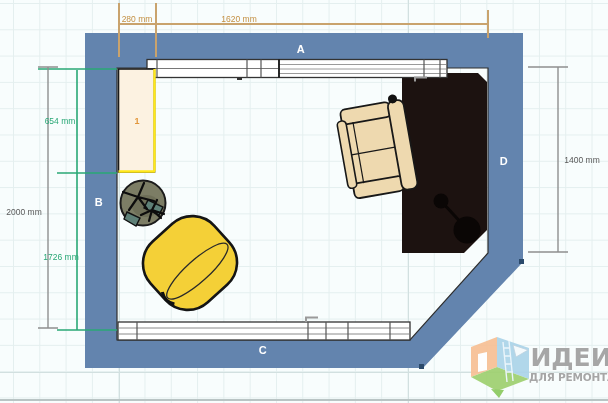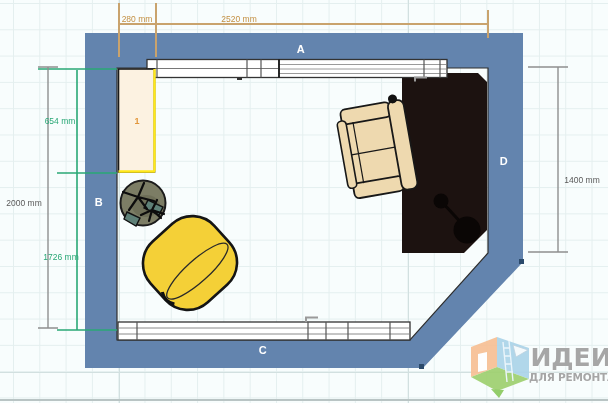--- a/index.html
+++ b/index.html
@@ -14,21 +14,21 @@
     font-family:"Liberation Sans", sans-serif;
   }
   .vmajor{position:absolute;top:0;bottom:0;width:1px;background:#d2e0e0;}
   .hmajor{position:absolute;left:0;right:0;height:1px;background:#d2e0e0;}
   #hmajor-2{background:#b9c4c4;height:2px;}
   #plan-svg{position:absolute;left:0;top:0;}
   .lbl{position:absolute;transform:translate(-50%,-50%);white-space:nowrap;line-height:1;}
   .dim{font-size:8.5px;}
   .dim-tan{color:#c49043;}
   .dim-green{color:#2aa876;}
-  .dim-gray{color:#5a5a5a;margin-top:20px;}
+  .dim-gray{color:#5a5a5a;}
   .wall-lbl{font-size:11px;font-weight:bold;color:#ffffff;letter-spacing:.5px;}
   .badge{font-size:9px;font-weight:bold;color:#e2973b;}
   .logo-title{
     font-family:"DejaVu Sans",sans-serif;font-size:25px;font-weight:bold;color:#a2a2a2;
     text-shadow:0 0 2px #ffffff;opacity:.95;
   }
   .logo-sub{
     font-family:"DejaVu Sans",sans-serif;font-size:10.5px;font-weight:bold;color:#a2a2a2;
     letter-spacing:-0.2px;text-shadow:0 0 2px #ffffff;opacity:.95;
   }
@@ -126,22 +126,22 @@
       <polygon points="478,354 487,352 487,370 478,372" fill="#ffffff"></polygon>
       <polygon points="497,337 529,348 529,379 497,367" fill="#abd4e9"></polygon>
       <polygon points="471,377 497,367 529,379 497,391" fill="#9fd06f"></polygon>
       <polygon points="491,389 499,398 504,390" fill="#8bc95e"></polygon>
       <path d="M503,342 L507,382 M509,341 L513,381 M503,348 L510,348 M504,356 L511,356 M505,364 L512,364 M506,372 L513,372" stroke="#eaf5fb" stroke-width="1.4" fill="none"></path>
       <polygon points="513,345 528,350 516,357" fill="#f4fafc" stroke="#b9cedd" stroke-width="0.8"></polygon>
     </g>
   </svg>
 
   <div class="lbl dim dim-tan" style="left:137px;top:19px">280 mm</div>
-  <div class="lbl dim dim-tan" style="left:239px;top:19px">2520 mm</div>
-  <div class="lbl dim dim-gray" style="left:24px;top:183px">2000 mm</div>
+  <div class="lbl dim dim-tan" style="left:239px;top:19px">1620 mm</div>
+  <div class="lbl dim dim-gray" style="left:24px;top:212px">2000 mm</div>
   <div class="lbl dim dim-green" style="left:60px;top:121px">654 mm</div>
   <div class="lbl dim dim-green" style="left:61px;top:257px">1726 mm</div>
   <div class="lbl dim dim-gray" style="left:582px;top:160px">1400 mm</div>
 
   <div class="lbl wall-lbl" style="left:301px;top:49px">A</div>
   <div class="lbl wall-lbl" style="left:99px;top:202px">B</div>
   <div class="lbl wall-lbl" style="left:263px;top:350px">C</div>
   <div class="lbl wall-lbl" style="left:504px;top:161px">D</div>
 
   <div class="lbl badge" style="left:137px;top:121px">1</div>

